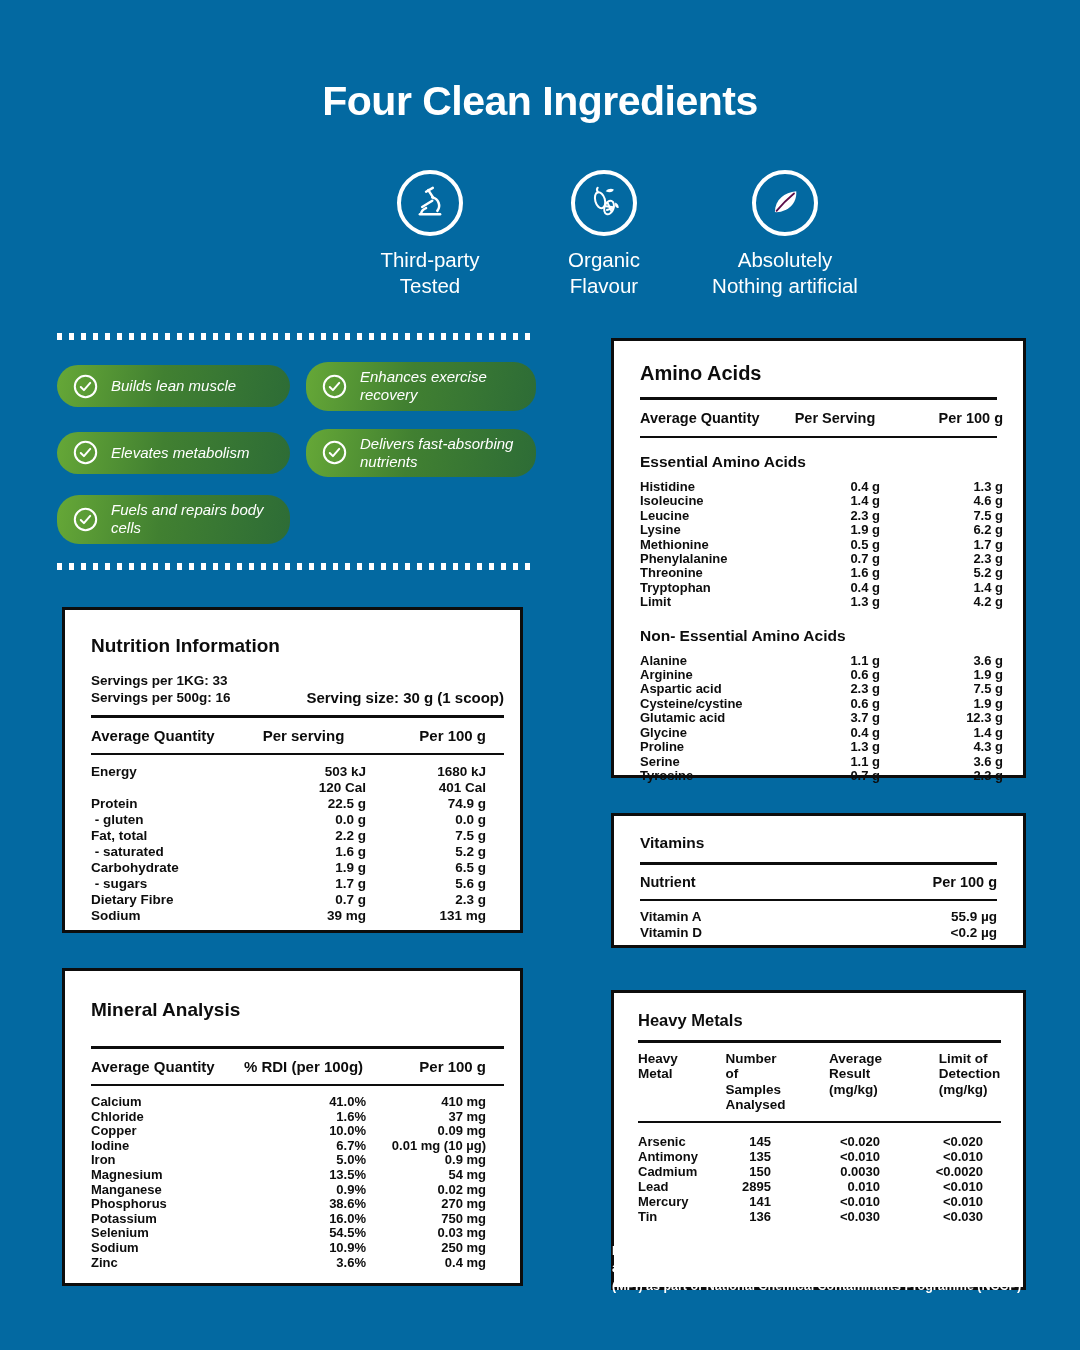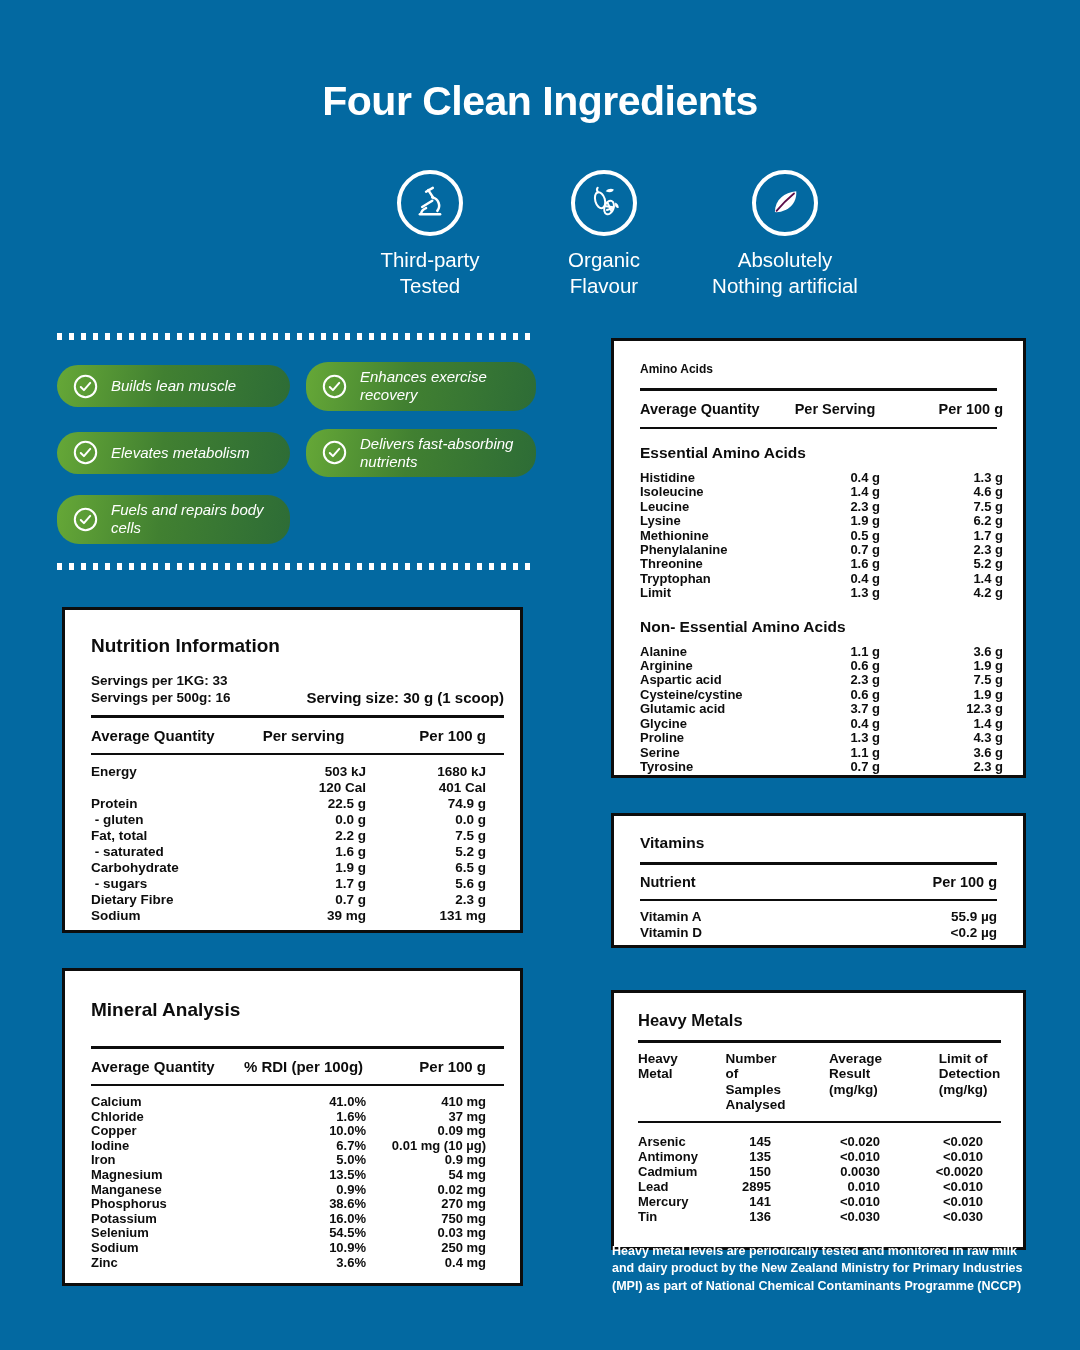--- a/index.html
+++ b/index.html
@@ -340,21 +340,21 @@
 
         <div class="lrow">
           <span>Zinc</span>
           <span>3.6%</span>
           <span>0.4 mg</span>
         </div>
       </div>
   </div>
 
   <div class="card" style="left:611px;top:338px;width:415px;height:440px;padding:21px 26px 0 26px;">
-    <div class="ctitle" style="font-size:12px;margin-bottom:12px;">Amino Acids</div>
+    <div class="ctitle" style="font-size:20px;margin-bottom:12px;">Amino Acids</div>
     <div class="rule"></div>
     <div class="ahead" style="padding:10px 0;">
       <span>Average Quantity</span>
       <span>Per Serving</span>
       <span>Per 100 g</span>
     </div>
     <div class="rule"></div>
     <div style="font-size:15.5px;margin:15px 0 9px 0;">Essential Amino Acids</div>
     <div>
 
@@ -486,21 +486,21 @@
           <span class="right">55.9 µg</span>
         </div>
 
         <div class="vrow">
           <span>Vitamin D</span>
           <span class="right">&lt;0.2 µg</span>
         </div>
       </div>
   </div>
 
-  <div class="card" style="left:611px;top:990px;width:415px;height:260px;padding:18px 22px 0 24px;">
+  <div class="card" style="left:611px;top:990px;width:415px;height:300px;padding:18px 22px 0 24px;">
     <div class="ctitle" style="font-size:16.5px;margin-bottom:10px;">Heavy Metals</div>
     <div class="rule"></div>
     <div class="hhead" style="padding:8px 0;">
       <span>Heavy
 Metal</span>
       <span>Number of
 Samples
 Analysed</span>
       <span>Average
 Result

